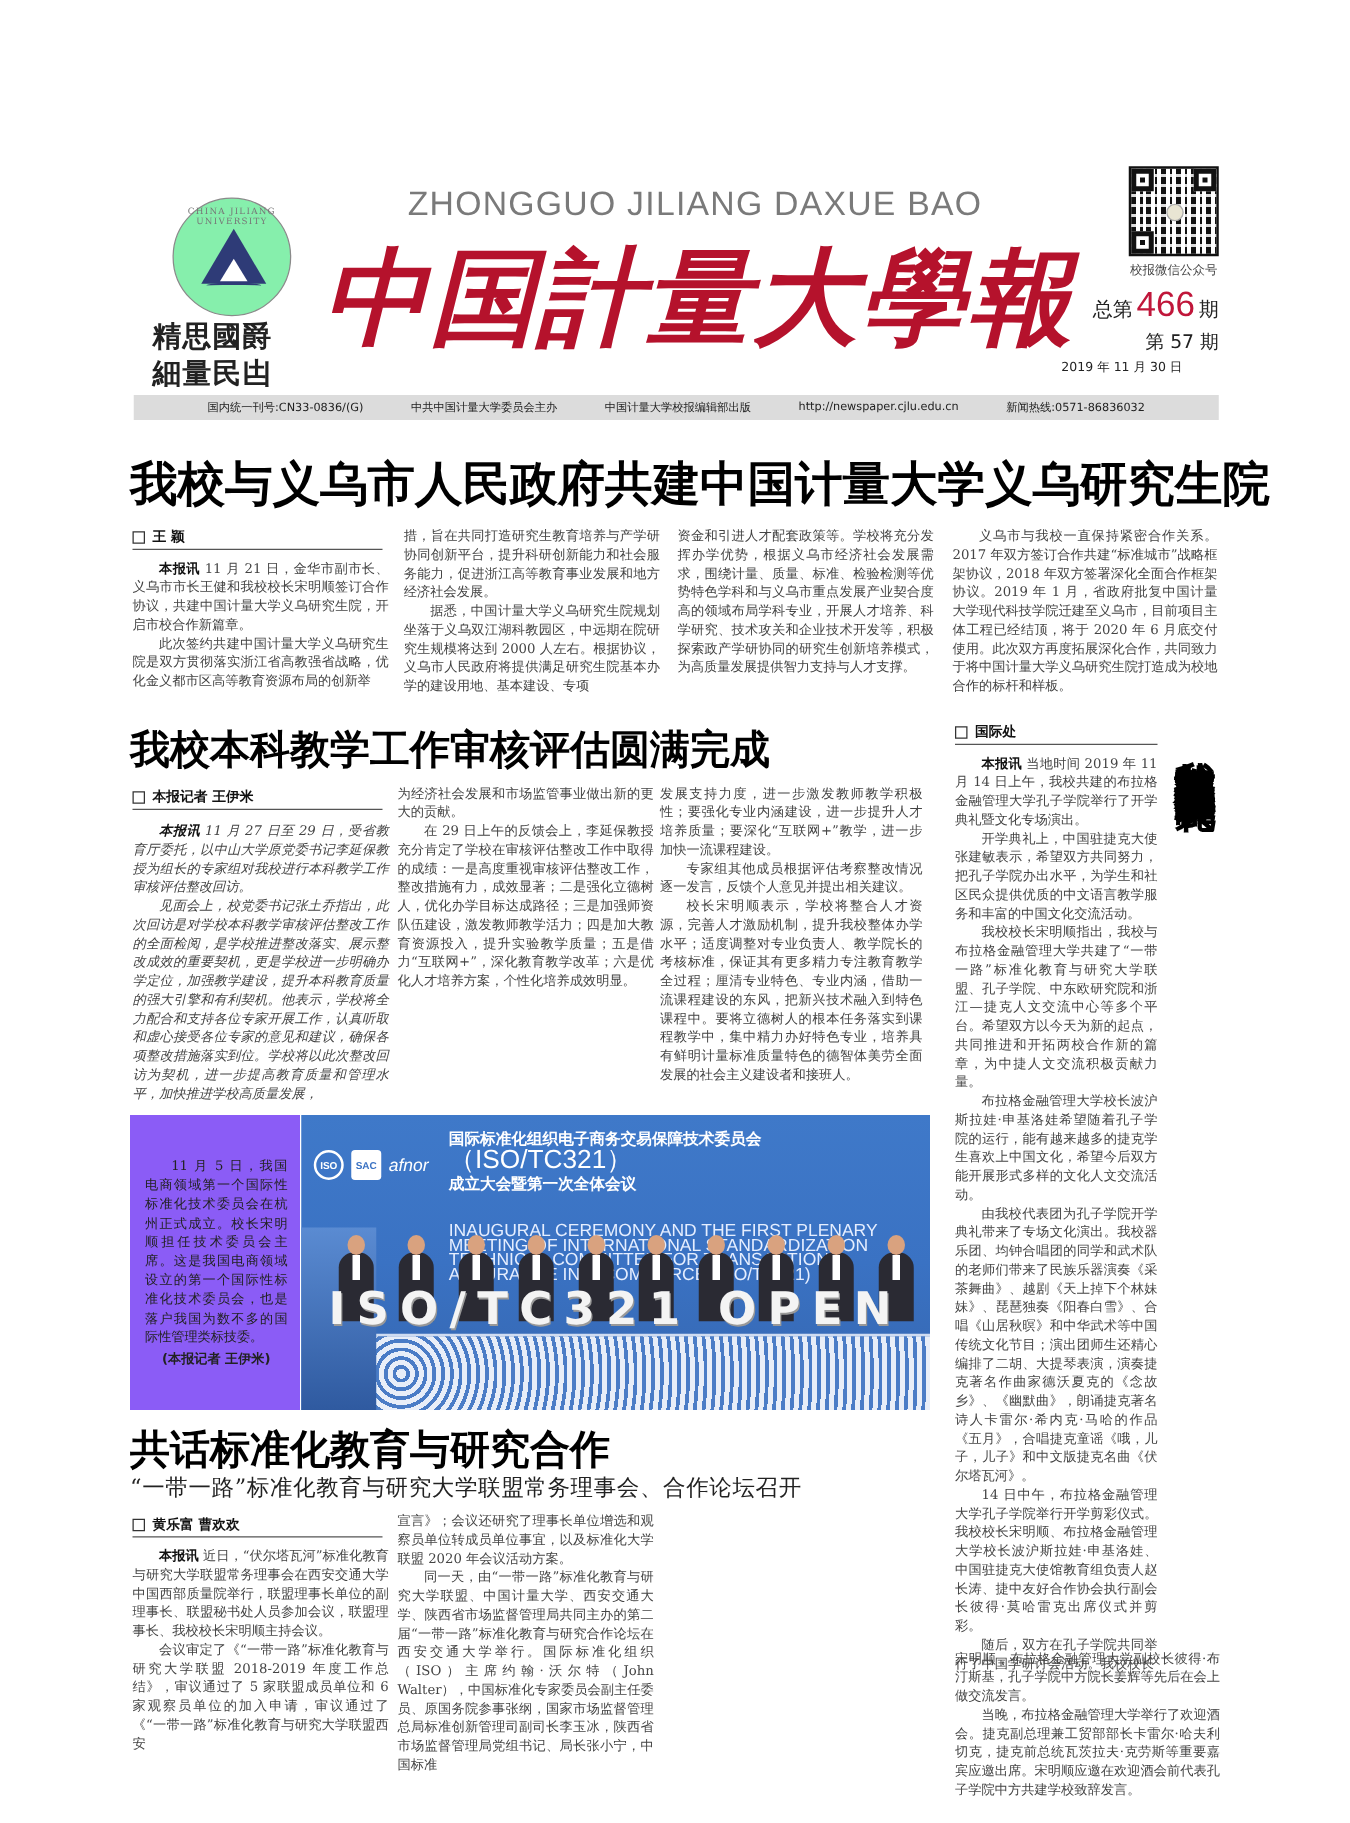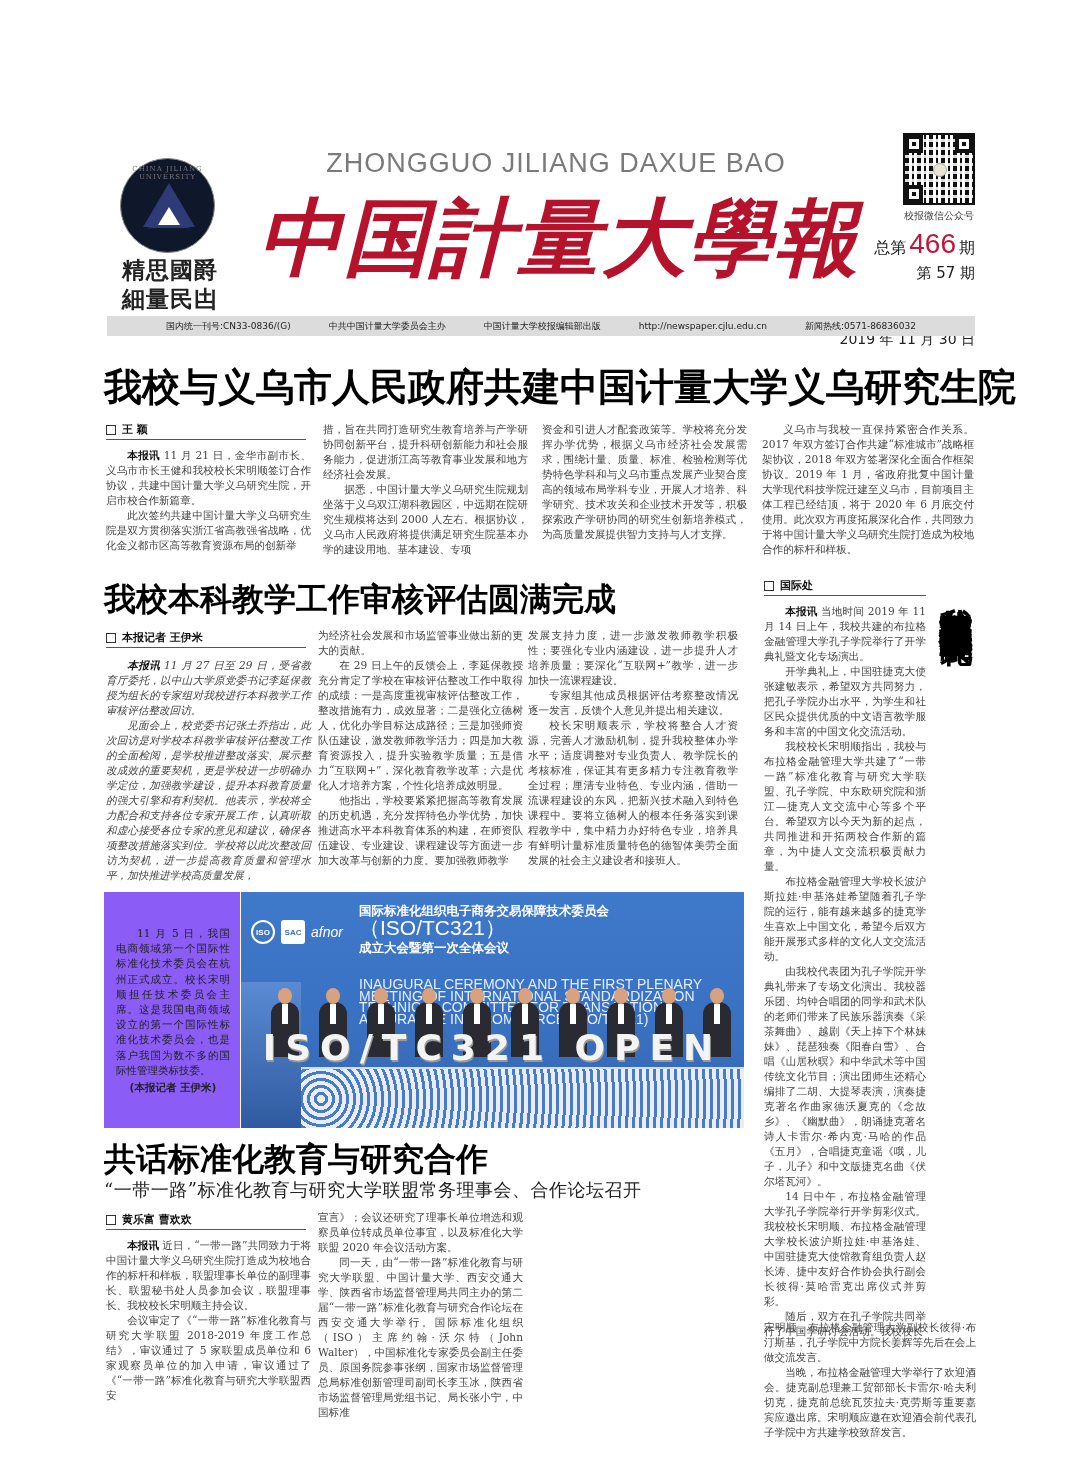--- a/index.html
+++ b/index.html
@@ -1,41 +1,41 @@
 <!DOCTYPE html>
 <html><head>
 <meta charset="utf-8">
 <style>
   * { box-sizing: border-box; margin: 0; padding: 0; }
   html, body { width: 1080px; height: 1458px; background: #ffffff; overflow: hidden; }
   body { position: relative; font-family: "DejaVu Serif", serif; color: #333; }
 
   .masthead { position: absolute; left: 0; top: 0; width: 1080px; height: 345px; }
-  .logo { position: absolute; left: 120px; top: 158px; width: 95px; height: 95px; border-radius: 50%; border: 1.5px solid #8a8a8a; background: #0f172a; }
+  .logo { position: absolute; left: 138px; top: 158px; width: 95px; height: 95px; border-radius: 50%; border: 1.5px solid #8a8a8a; background: #86efac; }
   .logo-ring-text { position: absolute; left: 0; top: 0; width: 100%; height: 100%; font-family: "DejaVu Serif", serif; font-size: 7px; color: #777; text-align: center; padding-top: 6px; letter-spacing: 1px; }
   .logo-tri { position: absolute; left: 22px; top: 24px; width: 0; height: 0; border-left: 26px solid transparent; border-right: 26px solid transparent; border-bottom: 44px solid #2e3b77; }
   .logo-tri-inner { position: absolute; left: 37px; top: 48px; width: 0; height: 0; border-left: 11px solid transparent; border-right: 11px solid transparent; border-bottom: 18px solid #fff; }
   .logo-book { position: absolute; left: 26px; top: 67px; width: 44px; height: 5px; border-top: 2px solid #2e3b77; border-radius: 50% 50% 0 0; }
   .motto { position: absolute; left: 122px; top: 256px; width: 100px; font-family: "DejaVu Sans", sans-serif; font-size: 23px; line-height: 29px; color: #222; letter-spacing: 1px; font-weight: bold; }
 
   .pinyin { position: absolute; left: 246px; top: 148px; width: 620px; text-align: center; font-family: "Liberation Sans", sans-serif; font-size: 27px; color: #7a7a7a; letter-spacing: 1px; }
   .title-cn { position: absolute; left: 258px; top: 188px; width: 590px; height: 100px; font-family: "DejaVu Serif", serif; font-size: 84px; line-height: 100px; font-weight: bold; color: #b5122c; letter-spacing: 2px; font-style: italic; white-space: nowrap; }
 
   .qr { position: absolute; left: 903px; top: 133px; width: 72px; height: 72px; background:
       repeating-linear-gradient(90deg, #111 0 4px, #fff 4px 7px, #111 7px 9px, #fff 9px 12px),
       #fff; border: 2px solid #111; }
   .qr::before { content: ""; position: absolute; left: 0; top: 0; width: 100%; height: 100%; background: repeating-linear-gradient(0deg, transparent 0 5px, rgba(255,255,255,.85) 5px 8px); }
   .qr-corner { position: absolute; width: 18px; height: 18px; border: 4px solid #111; background: #fff; }
   .qr-corner::after { content: ""; position: absolute; left: 3px; top: 3px; width: 4px; height: 4px; background: #111; }
   .qr-center { position: absolute; left: 28px; top: 28px; width: 14px; height: 14px; border-radius: 50%; background: #e9e5d3; border: 1px solid #aaa; }
   .qr-caption { position: absolute; left: 894px; top: 209px; width: 90px; text-align: center; font-family: "DejaVu Sans", sans-serif; font-size: 10px; color: #444; }
   .issue-total { position: absolute; left: 850px; top: 228px; width: 125px; text-align: right; font-family: "DejaVu Sans", sans-serif; font-size: 16px; color: #222; white-space: nowrap; }
   .issue-total .big { font-family: "Liberation Sans", sans-serif; font-size: 28px; color: #c0163a; padding: 0 3px; }
   .issue-num { position: absolute; left: 850px; top: 264px; width: 125px; text-align: right; font-family: "DejaVu Sans", sans-serif; font-size: 15px; color: #222; }
-  .issue-date { position: absolute; left: 820px; top: 287px; width: 155px; text-align: right; font-family: "DejaVu Sans", sans-serif; font-size: 14px; color: #222; white-space: nowrap; margin-top: 44px; }
+  .issue-date { position: absolute; left: 820px; top: 287px; width: 155px; text-align: center; font-family: "DejaVu Sans", sans-serif; font-size: 10px; color: #222; white-space: nowrap; }
 
   .infobar { position: absolute; left: 107px; top: 316px; width: 868px; height: 20px; background: #dcdcdc; display: flex; align-items: center; justify-content: space-around; font-family: "DejaVu Sans", sans-serif; font-size: 9px; color: #222; padding: 0 40px; }
 
   .headline1 { position: absolute; left: 104px; top: 362px; width: 870px; font-family: "DejaVu Sans", sans-serif; font-size: 38px; font-weight: bold; color: #000; letter-spacing: 0px; white-space: nowrap; }
 
   .byline { position: absolute; font-family: "DejaVu Sans", sans-serif; font-size: 11px; font-weight: bold; color: #111; border-bottom: 1px solid #555; padding-bottom: 2px; display: flex; align-items: center; gap: 6px; }
   .byline .box { display: inline-block; width: 10px; height: 10px; border: 1px solid #333; }
 
   .col { position: absolute; font-family: "DejaVu Serif", serif; font-size: 10.6px; line-height: 15px; color: #444; text-align: justify; }
   .col p { text-indent: 2em; }
@@ -135,21 +135,20 @@
   <span class="box"></span>
   <span>本报记者 王伊米</span>
 </div>
 <div class="col" style="left:106px;top:658px;width:205px;font-style:italic;">
   <p><b>本报讯</b><span> 11 月 27 日至 29 日，受省教育厅委托，以中山大学原党委书记李延保教授为组长的专家组对我校进行本科教学工作审核评估整改回访。</span></p>
   <p>见面会上，校党委书记张土乔指出，此次回访是对学校本科教学审核评估整改工作的全面检阅，是学校推进整改落实、展示整改成效的重要契机，更是学校进一步明确办学定位，加强教学建设，提升本科教育质量的强大引擎和有利契机。他表示，学校将全力配合和支持各位专家开展工作，认真听取和虚心接受各位专家的意见和建议，确保各项整改措施落实到位。学校将以此次整改回访为契机，进一步提高教育质量和管理水平，加快推进学校高质量发展，</p>
 </div>
 <div class="col" style="left:318px;top:628px;width:205px;">
   <p class="noindent">为经济社会发展和市场监管事业做出新的更大的贡献。</p>
   <p>在 29 日上午的反馈会上，李延保教授充分肯定了学校在审核评估整改工作中取得的成绩：一是高度重视审核评估整改工作，整改措施有力，成效显著；二是强化立德树人，优化办学目标达成路径；三是加强师资队伍建设，激发教师教学活力；四是加大教育资源投入，提升实验教学质量；五是借力“互联网+”，深化教育教学改革；六是优化人才培养方案，个性化培养成效明显。</p>
-  <p>他指出，学校要紧紧把握高等教育发展的历史机遇，充分发挥特色办学优势，加快推进高水平本科教育体系的构建，在师资队伍建设、专业建设、课程建设等方面进一步加大改革与创新的力度。要加强教师教学</p>
 </div>
 <div class="col" style="left:528px;top:628px;width:210px;">
   <p class="noindent">发展支持力度，进一步激发教师教学积极性；要强化专业内涵建设，进一步提升人才培养质量；要深化“互联网+”教学，进一步加快一流课程建设。</p>
   <p>专家组其他成员根据评估考察整改情况逐一发言，反馈个人意见并提出相关建议。</p>
   <p>校长宋明顺表示，学校将整合人才资源，完善人才激励机制，提升我校整体办学水平；适度调整对专业负责人、教学院长的考核标准，保证其有更多精力专注教育教学全过程；厘清专业特色、专业内涵，借助一流课程建设的东风，把新兴技术融入到特色课程中。要将立德树人的根本任务落实到课程教学中，集中精力办好特色专业，培养具有鲜明计量标准质量特色的德智体美劳全面发展的社会主义建设者和接班人。</p>
 </div>
 
 <div class="photo-wrap">
   <div class="photo-caption">
     <p style="text-indent:2em">11 月 5 日，我国电商领域第一个国际性标准化技术委员会在杭州正式成立。校长宋明顺担任技术委员会主席。这是我国电商领域设立的第一个国际性标准化技术委员会，也是落户我国为数不多的国际性管理类标技委。</p>
@@ -184,21 +183,21 @@
   </div>
 </div>
 
 <div class="headline3">共话标准化教育与研究合作</div>
 <div class="subhead3">“一带一路”标准化教育与研究大学联盟常务理事会、合作论坛召开</div>
 <div class="byline" style="left:106px;top:1212px;width:200px;">
   <span class="box"></span>
   <span>黄乐富 曹欢欢</span>
 </div>
 <div class="col" style="left:106px;top:1238px;width:205px;">
-  <p><b>本报讯</b><span> 近日，“一带一路”共同致力于将中国计量大学义乌研究生院打造成为校地合作的标杆和样板，联盟理事长单位的副理事长、联盟秘书处人员参加会议，联盟理事长、我校校长宋明顺主持会议。</span></p>
+  <p><b>本报讯</b><span> 近日，“伏尔塔瓦河”标准化教育与研究大学联盟常务理事会在西安交通大学中国西部质量院举行，联盟理事长单位的副理事长、联盟秘书处人员参加会议，联盟理事长、我校校长宋明顺主持会议。</span></p>
   <p>会议审定了《“一带一路”标准化教育与研究大学联盟 2018-2019 年度工作总结》，审议通过了 5 家联盟成员单位和 6 家观察员单位的加入申请，审议通过了《“一带一路”标准化教育与研究大学联盟西安</p>
 </div>
 <div class="col" style="left:318px;top:1210px;width:205px;">
   <p class="noindent">宣言》；会议还研究了理事长单位增选和观察员单位转成员单位事宜，以及标准化大学联盟 2020 年会议活动方案。</p>
   <p>同一天，由“一带一路”标准化教育与研究大学联盟、中国计量大学、西安交通大学、陕西省市场监督管理局共同主办的第二届“一带一路”标准化教育与研究合作论坛在西安交通大学举行。国际标准化组织（ISO）主席约翰·沃尔特（John Walter），中国标准化专家委员会副主任委员、原国务院参事张纲，国家市场监督管理总局标准创新管理司副司长李玉冰，陕西省市场监督管理局党组书记、局长张小宁，中国标准</p>
 </div>
 <div class="col" style="left:528px;top:1210px;width:210px;">
 </div>
 
 <div class="byline" style="left:764px;top:578px;width:162px;">

